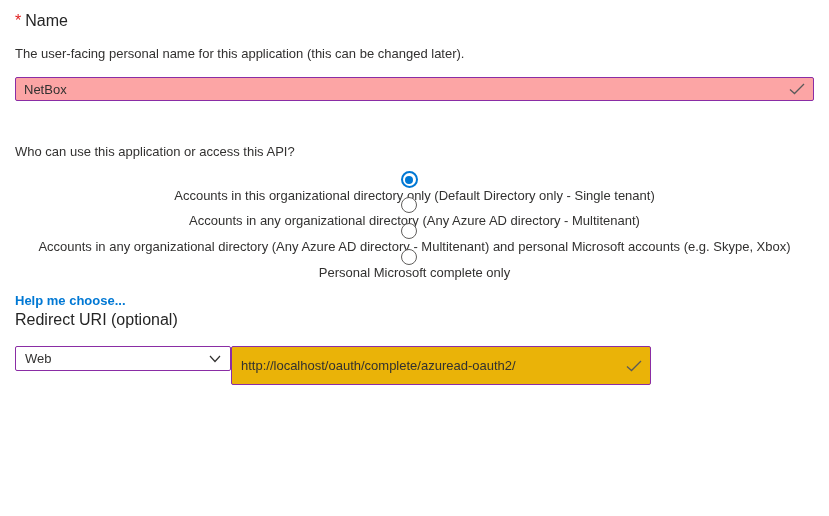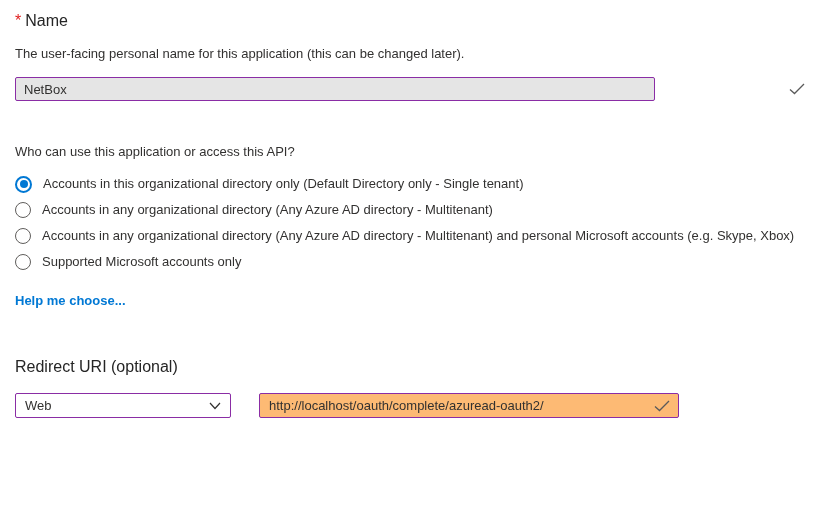--- a/index.html
+++ b/index.html
@@ -24,74 +24,74 @@
   }
   .container{padding:10px 15px 14px 15px;width:829px;}
   .section-title{
     font-size:16px;line-height:22px;font-weight:400;color:var(--heading);
     margin:0;
   }
   .required-marker{color:var(--red);margin-right:4px;}
   .desc{margin-top:13px;line-height:17px;color:var(--text);}
   .input-wrap{position:relative;margin-top:15px;}
   .text-input{
-    width:640px;height:24px;
+    width:799px;height:24px;
     border:1px solid var(--accent-purple);border-radius:2px;
     padding:0 30px 0 8px;
     font-family:"Liberation Sans", sans-serif;
     font-size:13px;color:var(--text);
-    outline:none;background:#e5e5e5;
+    outline:none;background:#fca5a5;
   }
   .check-icon{
     position:absolute;right:9px;top:50%;transform:translateY(-50%);
     display:flex;align-items:center;pointer-events:none;
   }
   .section-2{margin-top:43px;}
   .question{margin-top:17px;line-height:16px;}
   .radio-list{margin-top:11px;}
   .radio-row{
-    display:flex;align-items:center;height:26px;cursor:pointer;
+    display:flex;align-items:center;height:26px;cursor:pointer;flex-direction:column;
   }
   .radio-circle{
     flex:0 0 auto;width:16px;height:16px;border-radius:50%;
     border:1px solid var(--radio-border);background:#fff;
     display:flex;align-items:center;justify-content:center;
     margin-right:11px;
   }
   .radio-row.selected .radio-circle{
     border:2px solid var(--radio-blue);width:17px;height:17px;
   }
   .radio-dot{display:none;width:8px;height:8px;border-radius:50%;background:var(--radio-blue);}
   .radio-row.selected .radio-dot{display:block;}
   .radio-label{line-height:16px;}
   .help-link{
     display:inline-block;margin-top:18px;color:var(--link-blue);
     text-decoration:none;cursor:pointer;line-height:16px;font-weight:bold;
   }
-  .section-3{margin-top:47px;}
+  .section-3{}
   .uri-desc{margin-top:17px;line-height:19px;max-width:800px;}
-  .uri-row{margin-top:15px;display:flex;gap:28px;}
+  .uri-row{margin-top:15px;display:flex;gap:0;}
   .select-box{
     position:relative;width:216px;height:25px;
     border:1px solid var(--accent-purple);border-radius:2px;
     background:#fff;cursor:pointer;
     display:flex;align-items:center;
     padding:0 26px 0 9px;font-size:13px;color:var(--text);
   }
   .chevron-icon{
     position:absolute;right:9px;top:50%;transform:translateY(-50%);
     display:flex;align-items:center;pointer-events:none;
   }
   .uri-input-wrap{position:relative;}
   .uri-input{
-    width:420px;height:25px;
+    width:420px;height:39px;
     border:1px solid var(--accent-purple);border-radius:2px;
     padding:0 28px 0 9px;
     font-family:"Liberation Sans", sans-serif;
-    font-size:13px;color:var(--text);outline:none;background:#fdba74;
+    font-size:13px;color:var(--text);outline:none;background:#eab308;
   }
 </style>
 </head>
 <body>
 
 <div class="container">
 
   <h2 class="section-title"><span class="required-marker">*</span><span>Name</span></h2>
 
   <div class="desc">The user-facing personal name for this application (this can be changed later).</div>
@@ -119,21 +119,21 @@
       <div class="radio-row">
         <span class="radio-circle"></span>
         <span class="radio-label">Accounts in any organizational directory (Any Azure AD directory - Multitenant)</span>
       </div>
       <div class="radio-row">
         <span class="radio-circle"></span>
         <span class="radio-label">Accounts in any organizational directory (Any Azure AD directory - Multitenant) and personal Microsoft accounts (e.g. Skype, Xbox)</span>
       </div>
       <div class="radio-row">
         <span class="radio-circle"></span>
-        <span class="radio-label">Supported Microsoft accounts only</span>
+        <span class="radio-label">Personal Microsoft complete only</span>
       </div>
     </div>
 
     <a class="help-link">Help me choose...</a>
   </div>
 
   <div class="section-3">
     <h2 class="section-title">Redirect URI (optional)</h2>
 
 

